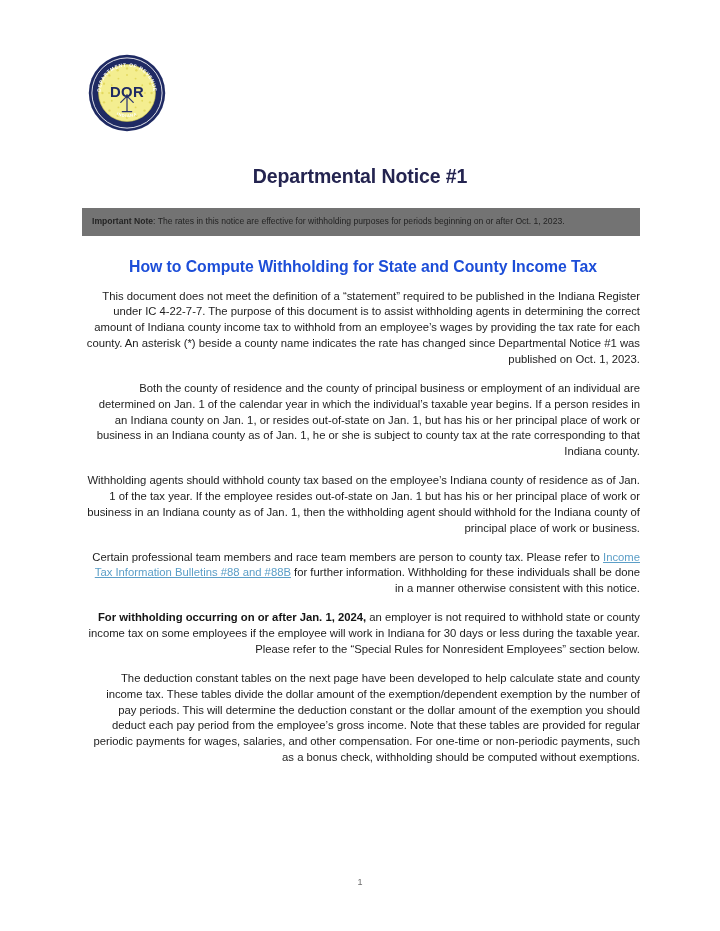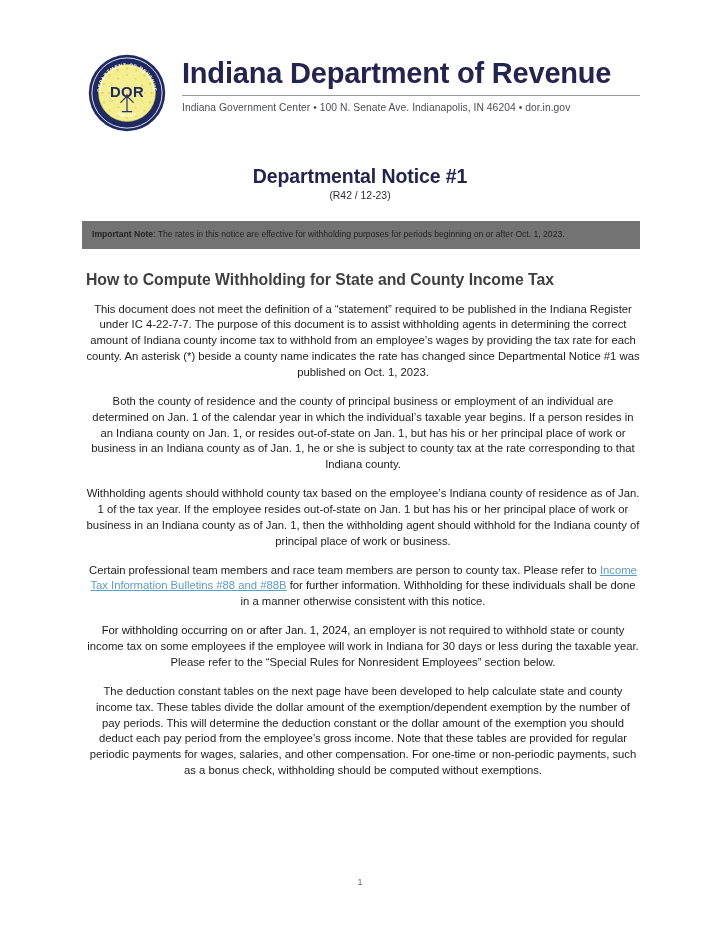--- a/index.html
+++ b/index.html
@@ -100,42 +100,43 @@
   }
   .note-bar b { font-weight: bold; }
 
   
   .content {
     padding: 0 80px 0 86px;
   }
 
   .section-heading {
     font-size: 15.8px;
-    color: #404040;
+    color: #1d4ed8;
     margin-top: 22px;
     margin-bottom: 13px;
     letter-spacing: -0.05px;
+    text-align: center;
   }
 
   p.body-text {
     font-size: 11.3px;
     line-height: 1.405;
     color: #1d1d1d;
     margin: 0 0 13px 0;
-    text-align: center;
+    text-align: right;
     letter-spacing: -0.01px;
   }
   p.body-text:last-child { margin-bottom: 4px; }
 
   .doc-link {
     color: #5b9ec7;
     text-decoration: underline;
   }
 
-  .strong-lead { font-weight: normal; color: #141414; }
+  .strong-lead { font-weight: bold; color: #141414; }
 
   
   .page-footer {
     position: absolute;
     left: 0;
     right: 0;
     bottom: 44px;
     text-align: center;
     font-size: 9px;
     color: #6b6b6b;
@@ -192,30 +193,24 @@
         <text font-family="Liberation Sans, sans-serif" font-size="6.2" fill="#ffffff" letter-spacing="0.9" font-weight="bold">
           <textPath href="#ringTop" startOffset="50%" text-anchor="middle">DEPARTMENT OF REVENUE</textPath>
         </text>
         <text font-family="Liberation Sans, sans-serif" font-size="5.2" fill="#ffffff" letter-spacing="0.9" font-weight="bold">
           <textPath href="#ringBot" startOffset="50%" text-anchor="middle">INDIANA</textPath>
         </text>
         <text x="50" y="55" text-anchor="middle" font-family="Liberation Sans, sans-serif" font-size="19" font-weight="bold" fill="#1f2a63" letter-spacing="0.5">DOR</text>
       </svg>
     </div>
 
-    <div class="masthead-text">
-      <div class="agency-name">Indiana Department of Revenue</div>
-      <div class="masthead-rule"></div>
-      <div class="agency-address">Indiana Government Center • 100 N. Senate Ave. Indianapolis, IN 46204 • dor.in.gov</div>
-    </div>
   </div>
 
   <div class="title-block">
     <div class="doc-title">Departmental Notice #1</div>
-    <div class="doc-revision">(R42 / 12-23)</div>
   </div>
 
   <div class="note-bar">
     <b>Important Note</b><span>: </span><span>The rates in this notice are effective for withholding purposes for periods beginning on or after Oct. 1, 2023.</span>
   </div>
 
   <div class="content">
 
     <h2 class="section-heading">How to Compute Withholding for State and County Income Tax</h2>
 

